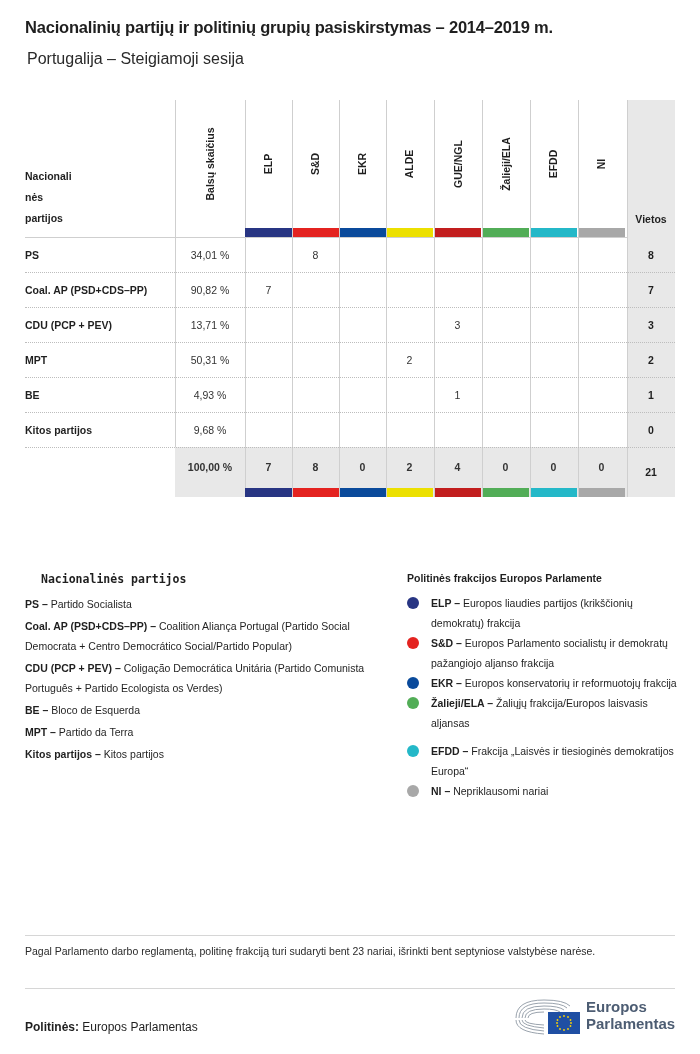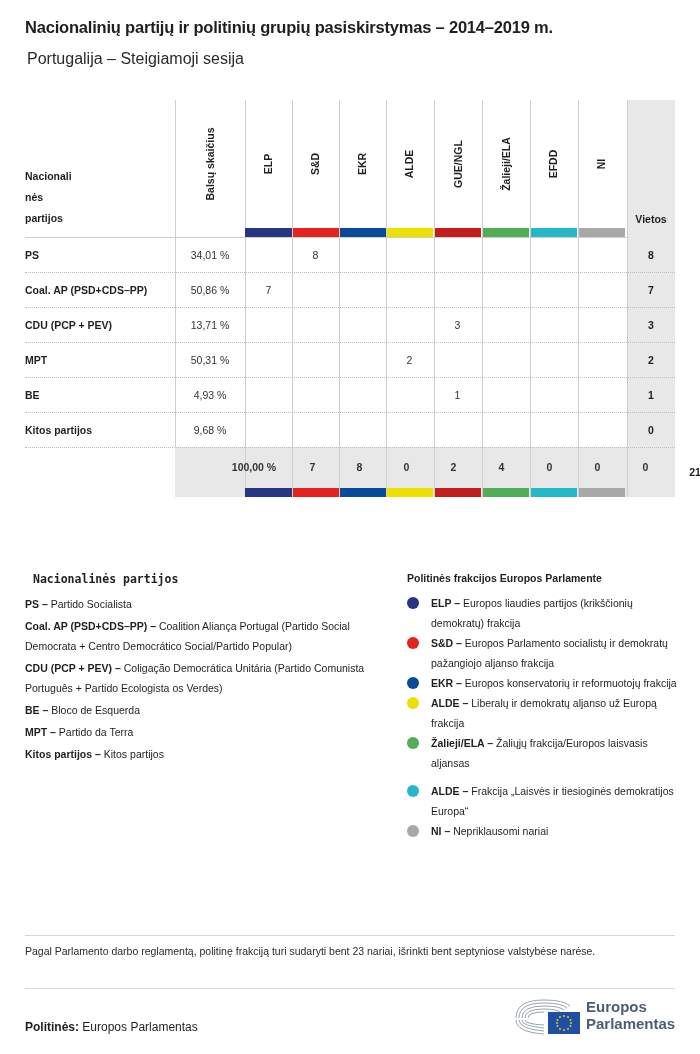--- a/index.html
+++ b/index.html
@@ -19,26 +19,26 @@
   .hdr-vietos { position:absolute; left:602px; top:113px; width:48px; text-align:center; font-size:10.5px; font-weight:bold; }
   .cbar { position:absolute; height:9px; }
   .hline-solid { position:absolute; left:0; width:602px; height:1px; background:#cfcfcf; }
   .hline-dot { position:absolute; left:0; width:650px; height:0; border-top:1px dotted #bdbdbd; }
   .row { position:absolute; left:0; width:650px; height:35px; }
   .cell { position:absolute; top:0; height:35px; display:flex; align-items:center; font-size:10.5px; }
   .cell.name { left:0; width:150px; font-weight:bold; }
   .cell.votes { left:150px; width:70px; justify-content:center; color:#333; }
   .cell.num { justify-content:center; width:47px; color:#333; }
   .cell.seat { left:602px; width:48px; justify-content:center; font-weight:bold; }
-  .total .cell { height:40px; font-weight:bold;padding-left:44px; }
+  .total .cell { height:40px; font-weight:bold; }
   .total .cell.seat { height:50px; }
 
   
   .leg-left { position:absolute; left:25px; top:572px; width:370px; }
-  .leg-left h3 { margin:0 0 8px 8px; font-family:"DejaVu Sans Mono", "Liberation Mono", monospace; font-size:11.5px; font-weight:bold; }
+  .leg-left h3 { margin:0 0 8px 16px; font-family:"DejaVu Sans Mono", "Liberation Mono", monospace; font-size:11.5px; font-weight:bold; }
   .leg-left .item { font-size:10.5px; line-height:20px; margin-bottom:2px; }
   .leg-right { position:absolute; left:407px; top:572px; width:280px; }
   .leg-right h3 { margin:0 0 9px 0; font-size:10.5px; font-weight:bold; }
   .grp { position:relative; padding-left:24px; font-size:10.5px; line-height:20px; margin-bottom:0px; }
   .grp .dot { position:absolute; left:0; top:4px; width:12px; height:12px; border-radius:50%; }
   b { font-weight:bold; }
 
   .rule { position:absolute; left:25px; width:650px; height:1px; background:#d6d6d6; }
   .note { position:absolute; left:25px; top:942px; width:650px; font-size:10.5px; line-height:19px; color:#2a2a2a; }
   .source { position:absolute; left:25px; top:1020px; font-size:12px; }
@@ -125,21 +125,21 @@
       <div class="cell num" style="left: 361px;"></div>
       <div class="cell num" style="left: 409px;"></div>
       <div class="cell num" style="left: 457px;"></div>
       <div class="cell num" style="left: 505px;"></div>
       <div class="cell num" style="left: 553px;"></div>
       <div class="cell seat">8</div>
     </div>
     <div class="hline-dot" style="top: 172px;"></div>
     <div class="row" style="top: 172px;">
       <div class="cell name">Coal. AP (PSD+CDS–PP)</div>
-      <div class="cell votes">50,86 %</div>
+      <div class="cell votes">90,82 %</div>
       <div class="cell num" style="left: 220px;">7</div>
       <div class="cell num" style="left: 267px;"></div>
       <div class="cell num" style="left: 314px;"></div>
       <div class="cell num" style="left: 361px;"></div>
       <div class="cell num" style="left: 409px;"></div>
       <div class="cell num" style="left: 457px;"></div>
       <div class="cell num" style="left: 505px;"></div>
       <div class="cell num" style="left: 553px;"></div>
       <div class="cell seat">7</div>
     </div>
@@ -225,23 +225,22 @@
       <div class="item"><b>Kitos partijos –</b><span> Kitos partijos</span></div>
     </div>
 </div>
 
 <div class="leg-right">
   <h3>Politinės frakcijos Europos Parlamente</h3>
   <div id="grpItems">
       <div class="grp" style="margin-bottom: 0px;"><span class="dot" style="background: rgb(40, 53, 131);"></span><b>ELP –</b><span> Europos liaudies partijos (krikščionių demokratų) frakcija</span></div>
       <div class="grp" style="margin-bottom: 0px;"><span class="dot" style="background: rgb(228, 35, 32);"></span><b>S&amp;D –</b><span> Europos Parlamento socialistų ir demokratų pažangiojo aljanso frakcija</span></div>
       <div class="grp" style="margin-bottom: 0px;"><span class="dot" style="background: rgb(10, 74, 155);"></span><b>EKR –</b><span> Europos konservatorių ir reformuotojų frakcija</span></div>
-      <div class="grp" style="margin-bottom: 0px;"><span class="dot" style="background: rgb(236, 224, 0);"></span><b>ALDE –</b><span> Liberalų ir demokratų aljanso už Europą frakcija</span></div>
       <div class="grp" style="margin-bottom: 8px;"><span class="dot" style="background: rgb(82, 173, 87);"></span><b>Žalieji/ELA –</b><span> Žaliųjų frakcija/Europos laisvasis aljansas</span></div>
-      <div class="grp" style="margin-bottom: 0px;"><span class="dot" style="background: rgb(36, 184, 200);"></span><b>ALDE –</b><span> Frakcija „Laisvės ir tiesioginės demokratijos Europa“</span></div>
+      <div class="grp" style="margin-bottom: 0px;"><span class="dot" style="background: rgb(36, 184, 200);"></span><b>EFDD –</b><span> Frakcija „Laisvės ir tiesioginės demokratijos Europa“</span></div>
       <div class="grp" style="margin-bottom: 0px;"><span class="dot" style="background: rgb(168, 168, 168);"></span><b>NI –</b><span> Nepriklausomi nariai</span></div>
     </div>
 </div>
 
 <div class="rule" style="top:935px;"></div>
 <div class="note">Pagal Parlamento darbo reglamentą, politinę frakciją turi sudaryti bent 23 nariai, išrinkti bent septyniose valstybėse narėse.</div>
 <div class="rule" style="top:988px;"></div>
 
 <div class="source">
   <b>Politinės:</b><span> Europos Parlamentas</span>

